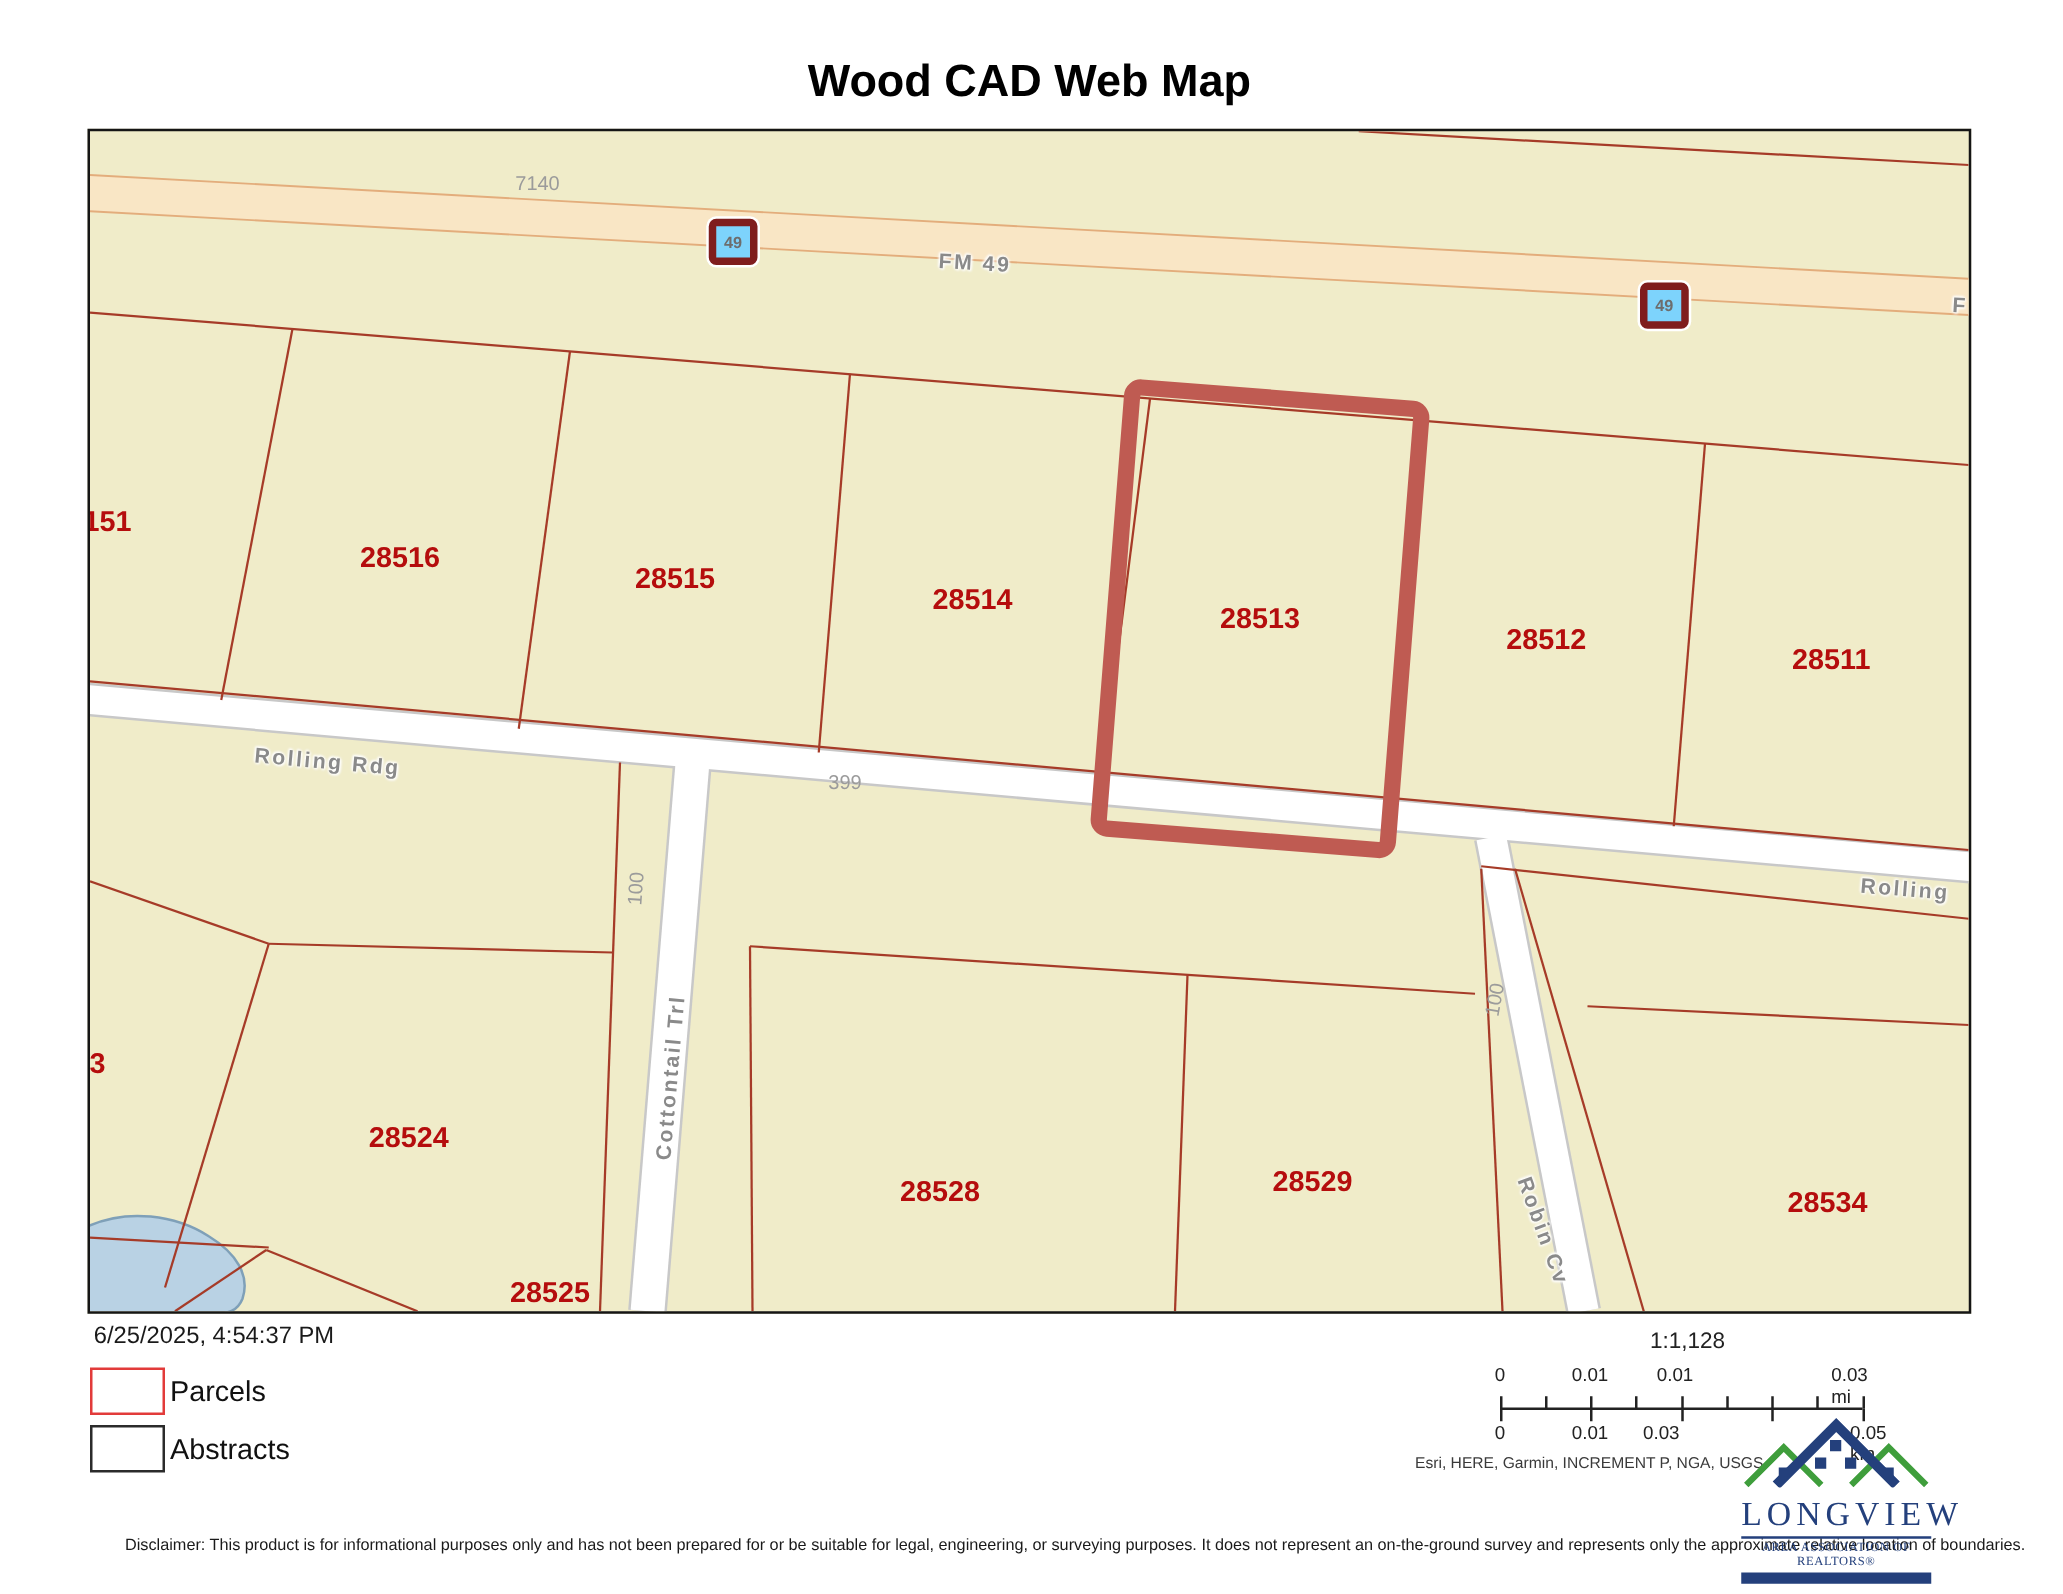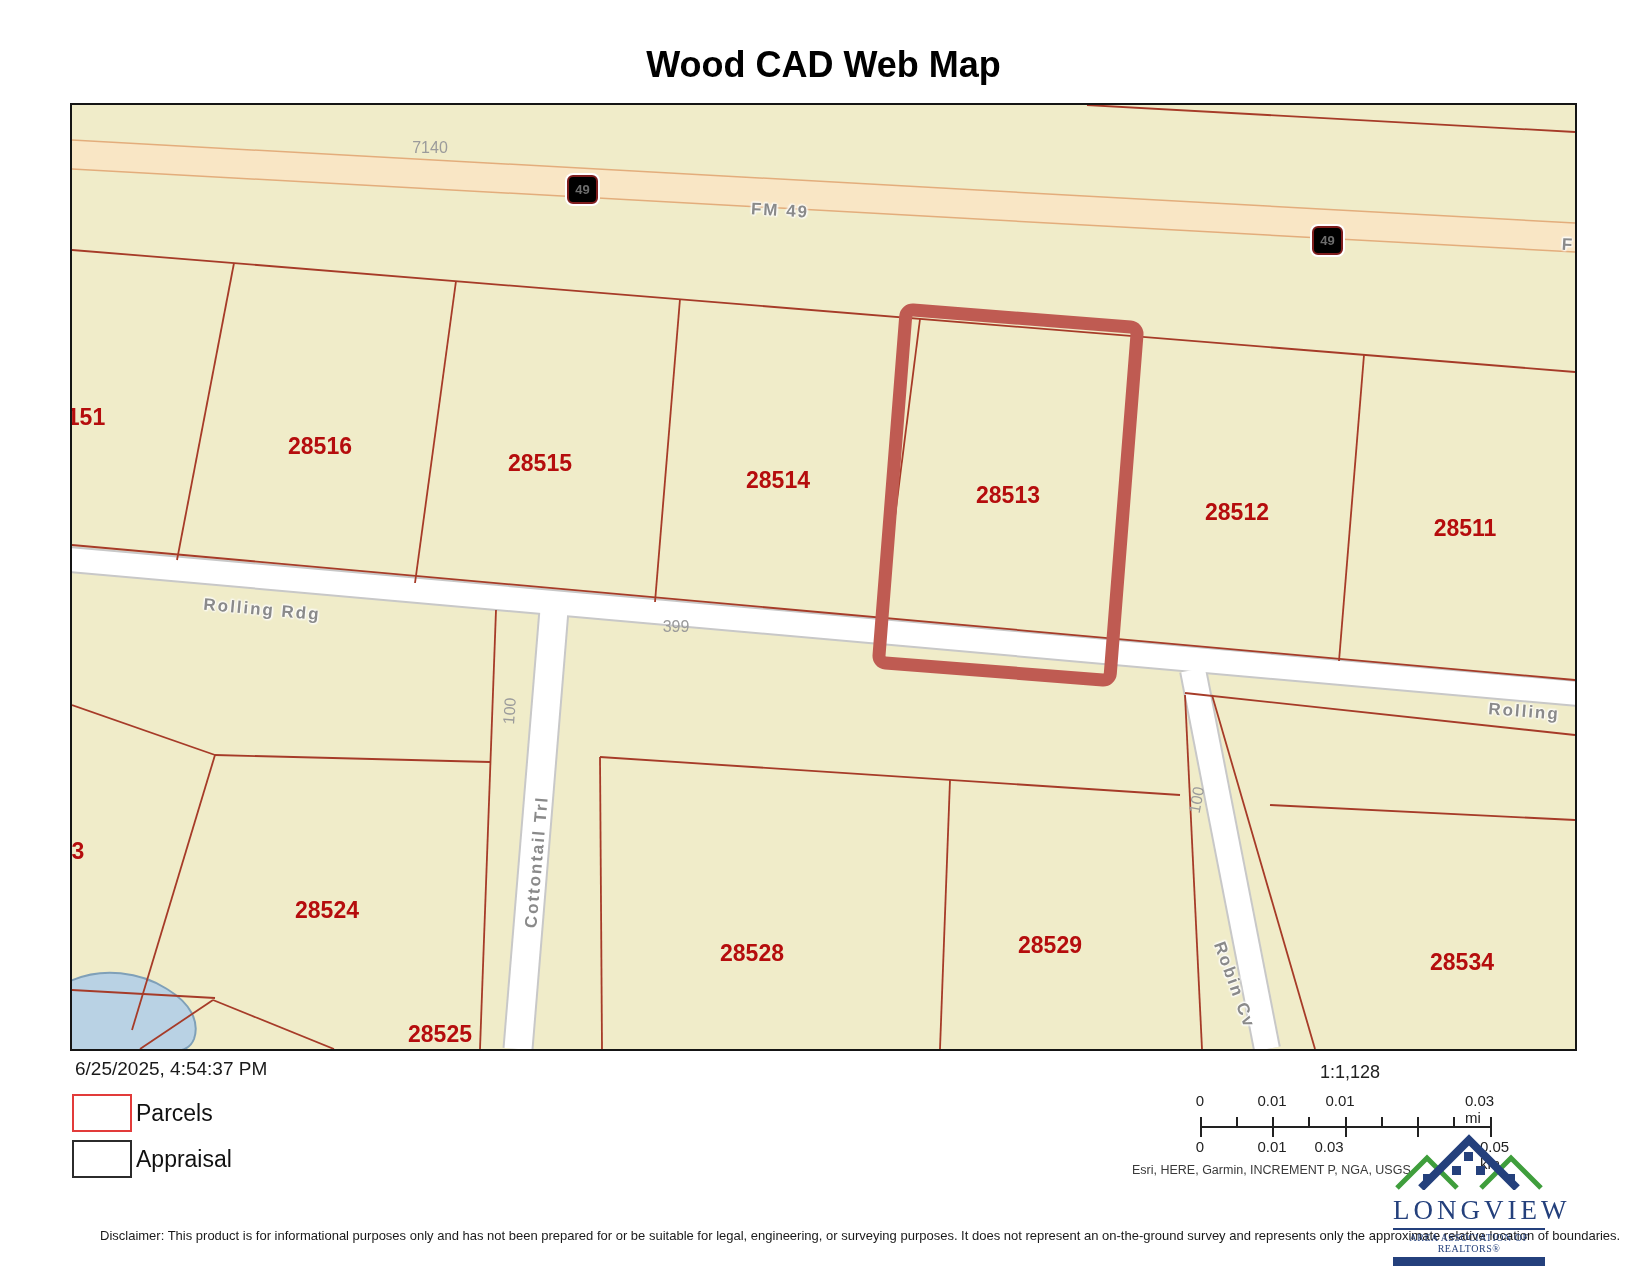--- a/index.html
+++ b/index.html
@@ -9,21 +9,21 @@
          font-size:36px;color:#000000;font-weight:bold;}
   .map{position:absolute;left:70px;top:103px;width:1503px;height:944px;
        border:2px solid #151515;background:#f0ecc9;overflow:hidden;}
   .map svg{position:absolute;left:0;top:0;}
   .labels{position:absolute;left:0;top:0;width:100%;height:100%;}
   .lbl{position:absolute;white-space:nowrap;}
   .lbl.parcel{font-weight:bold;font-size:23px;color:#b50d0d;}
   .lbl.lot{font-size:16px;color:#9b9b9b;}
   .lbl.road{font-size:17px;font-weight:bold;color:#8a8a8a;letter-spacing:2px;
             text-shadow:0 0 3px #fff,0 0 3px #fff,1px 1px 2px #fff,-1px -1px 2px #fff;}
-  .shield{position:absolute;width:27px;height:25px;background:#000000;border:2px solid #7f1d1d;
+  .shield{position:absolute;width:27px;height:25px;background:#7dd3fc;border:6px solid #7f1d1d;
           border-radius:6px;box-shadow:0 0 0 2px #fff;display:flex;align-items:center;
           justify-content:center;font-size:13px;font-weight:bold;color:#6d6d6d;}
   .timestamp{position:absolute;left:75px;top:1058px;font-size:19px;color:#1a1a1a;}
   .legend-item{position:absolute;left:72px;display:flex;align-items:center;}
   .legend-swatch{width:56px;height:34px;background:#fff;}
   .legend-swatch.parcels{border:2.5px solid #e23b3a;}
   .legend-swatch.abstracts{border:2.5px solid #2b2b2b;}
   .legend-label{margin-left:4px;font-size:23px;color:#111;}
   .scalebar{position:absolute;left:1195px;top:1062px;width:330px;height:95px;font-size:15px;color:#222;}
   .scalebar .ratio{position:absolute;left:155px;top:0;transform:translateX(-50%);font-size:18px;}
@@ -133,21 +133,21 @@
   </div>
 
   <div class="timestamp">6/25/2025, 4:54:37 PM</div>
 
   <div class="legend-item" style="top:1094px;">
     <div class="legend-swatch parcels"></div>
     <div class="legend-label">Parcels</div>
   </div>
   <div class="legend-item" style="top:1140px;">
     <div class="legend-swatch abstracts"></div>
-    <div class="legend-label">Appraisal</div>
+    <div class="legend-label">Abstracts</div>
   </div>
 
   <div class="scalebar" id="scalebar">
     <div class="ratio">1:1,128</div>
     <div class="baseline"></div>
   <div class="tick" style="left: 5px; top: 55px; height: 10px;"></div>
       <div class="tick" style="left: 41px; top: 55px; height: 10px;"></div>
       <div class="tick" style="left: 77px; top: 55px; height: 10px;"></div>
       <div class="tick" style="left: 113px; top: 55px; height: 10px;"></div>
       <div class="tick" style="left: 150px; top: 55px; height: 10px;"></div>

